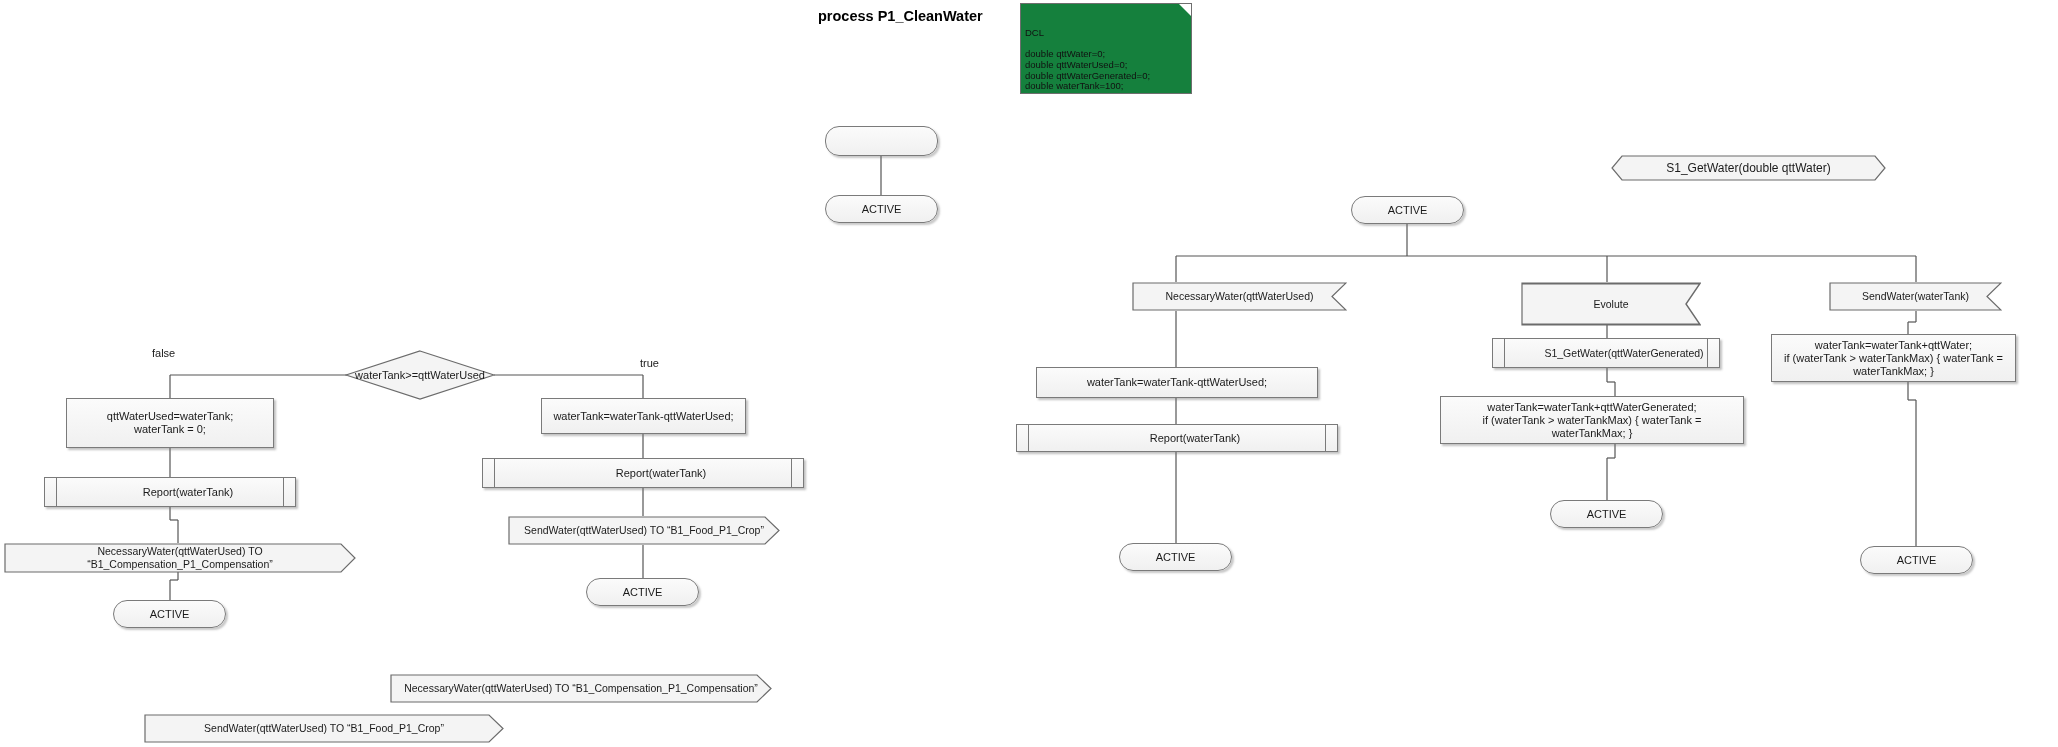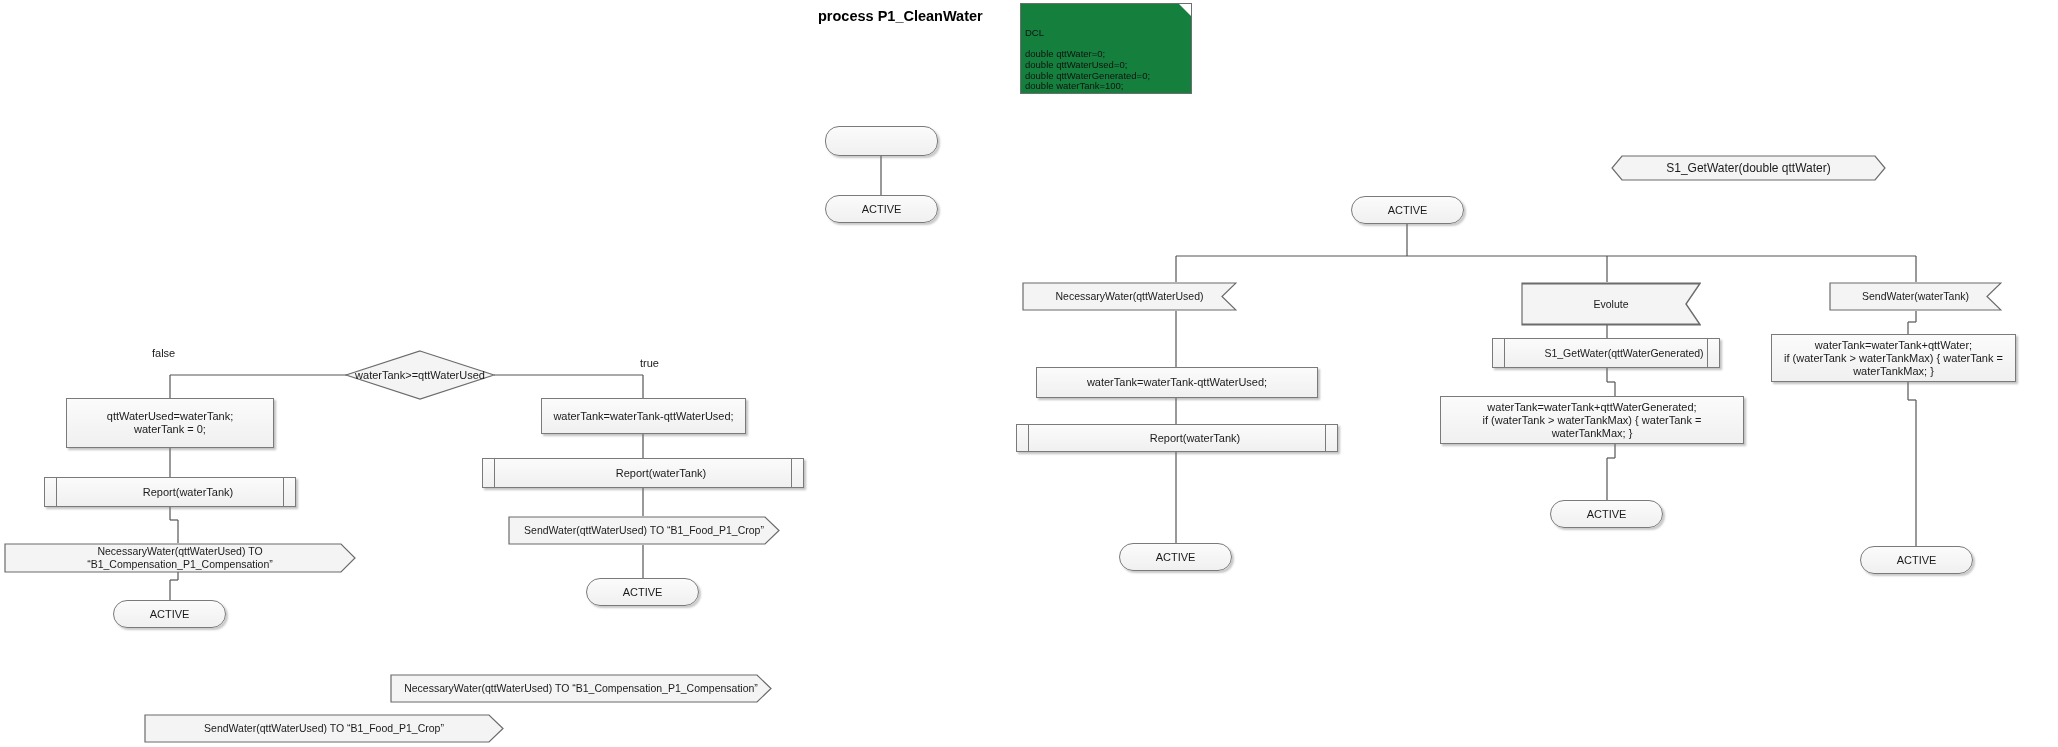--- a/index.html
+++ b/index.html
@@ -208,21 +208,21 @@
     <svg viewBox="0 0 275 26" preserveAspectRatio="none">
       <polygon points="11,1 264,1 274,13 264,25 11,25 1,13" fill="#f4f4f4" stroke="#6b6b6b" stroke-width="1.2"></polygon>
     </svg>
     <span class="tx" style="font-size:12px;">S1_GetWater(double qttWater)</span>
   </div>
 
   <div class="shp state" style="left:1351px;top:196px;width:113px;height:28px;">
     <span class="tx">ACTIVE</span>
   </div>
 
-  <div class="shp input" style="left:1022px;top:282px;width:215px;height:29px;">
+  <div class="shp input" style="left:1132px;top:282px;width:215px;height:29px;">
     <svg viewBox="0 0 215 29" preserveAspectRatio="none">
       <polygon points="1,1 214,1 200,14.5 214,28 1,28" fill="#f4f4f4" stroke="#6b6b6b" stroke-width="1.2"></polygon>
     </svg>
     <span class="tx" style="font-size:10.5px;">NecessaryWater(qttWaterUsed)</span>
   </div>
 
   <div class="shp task" style="left:1036px;top:367px;width:282px;height:31px;">
     <span class="tx">waterTank=waterTank-qttWaterUsed;</span>
   </div>
 

